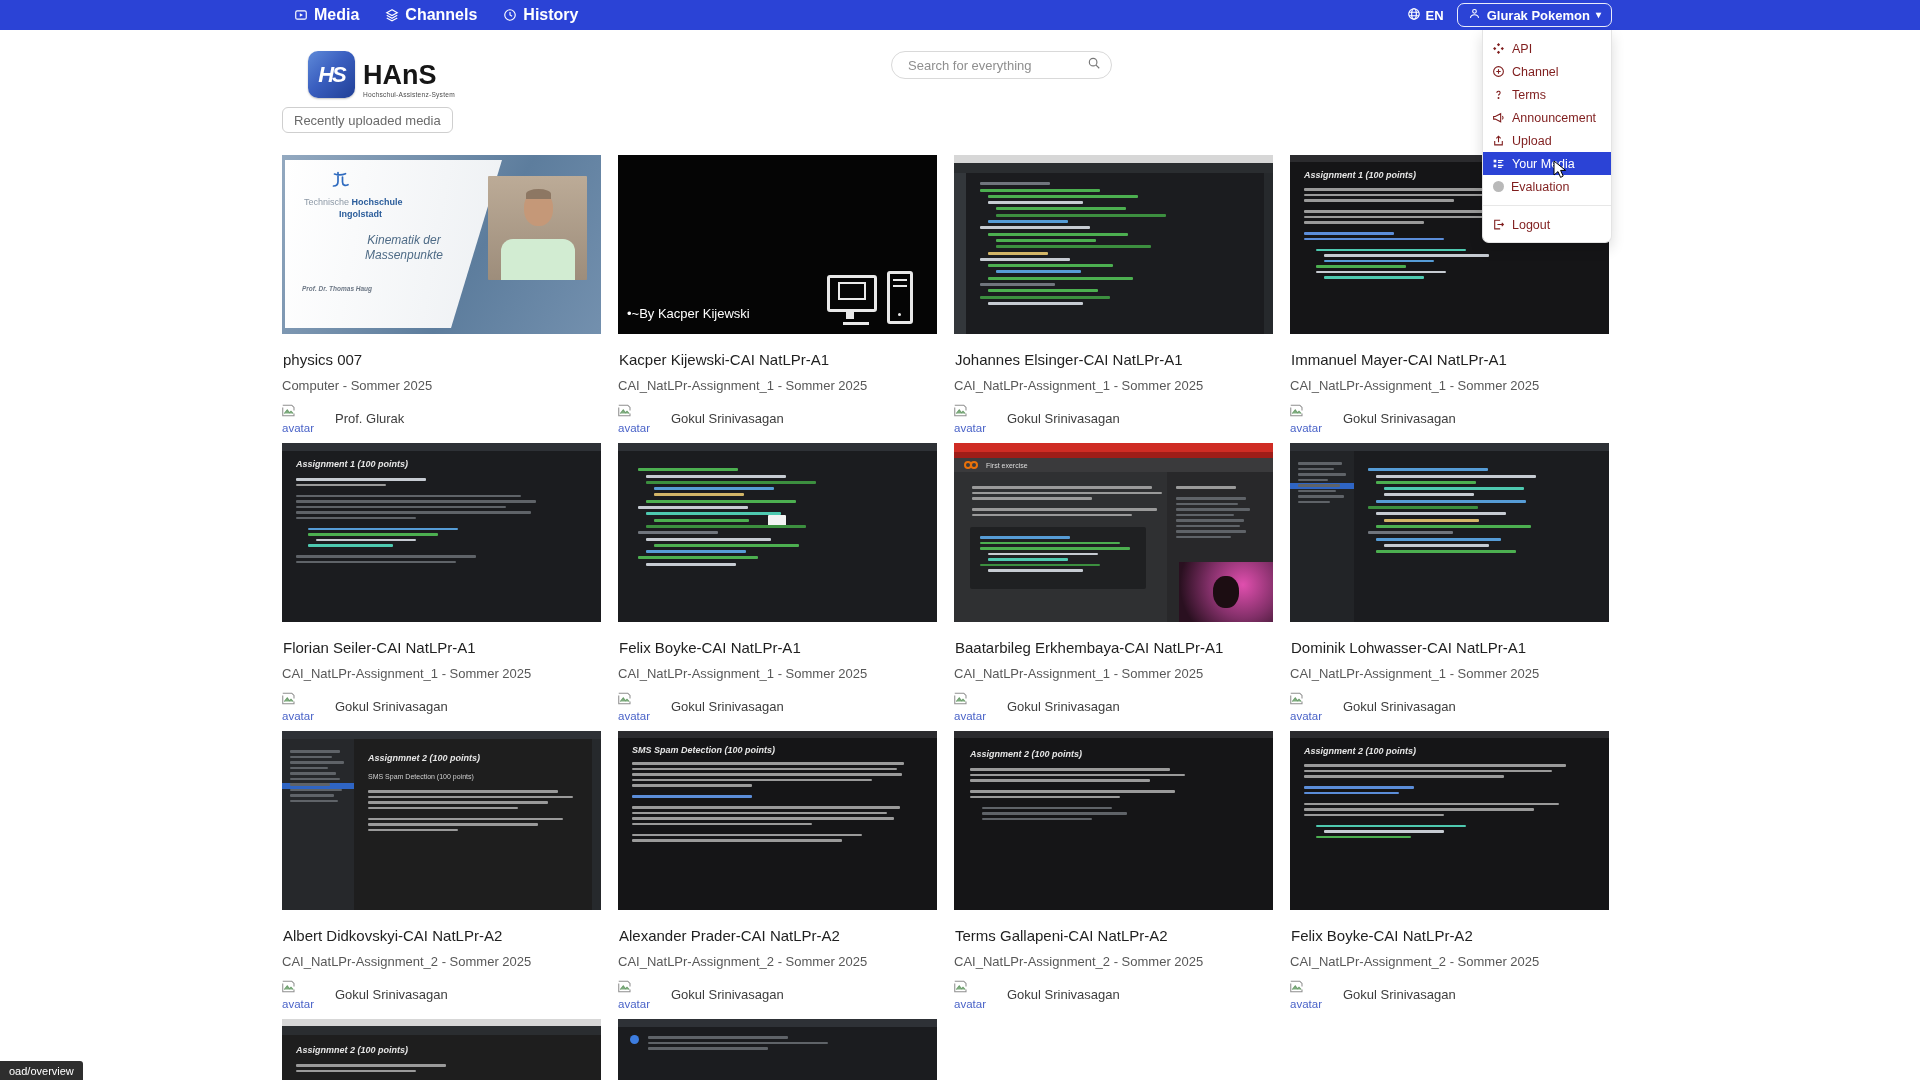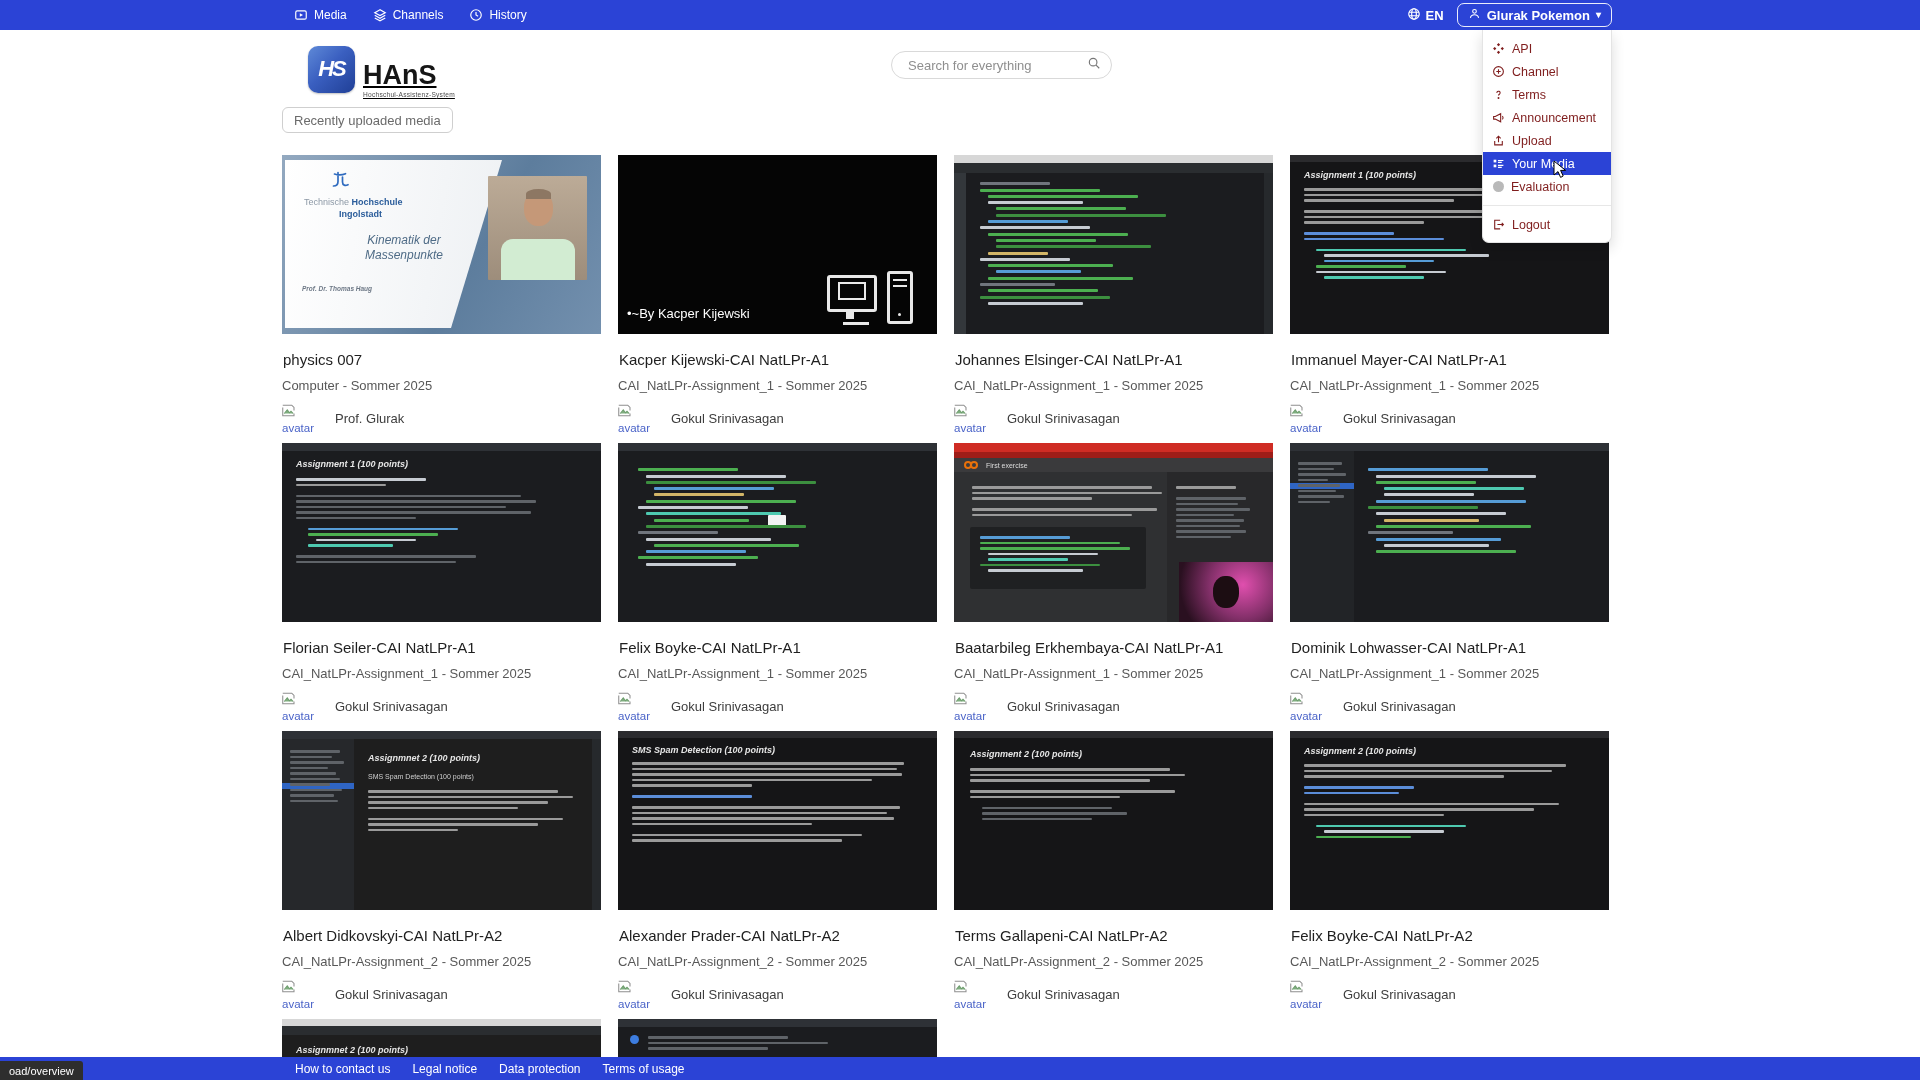--- a/index.html
+++ b/index.html
@@ -7,21 +7,21 @@
     --menu-hl:#2b43d6;
   }
   html,body{margin:0;padding:0;background:#fff;}
   .screen{position:relative;width:1920px;height:1080px;background:#ffffff;overflow:hidden;
           font-family:"Liberation Sans",sans-serif;-webkit-font-smoothing:antialiased;}
 
   
   .topnav{position:absolute;top:0;left:0;right:0;height:30px;background:var(--blue);
           display:flex;align-items:center;color:#fff;z-index:30;}
   .nav-left{display:flex;align-items:center;gap:26px;margin-left:294px;}
-  .nav-item{display:flex;align-items:center;gap:6px;font-size:12px;font-weight:normal;cursor:pointer;}
+  .nav-item{display:flex;align-items:center;gap:6px;font-size:16px;font-weight:bold;cursor:pointer;}
   .nav-item svg{width:14px;height:14px;display:block;}
   .nav-right{position:absolute;right:308px;top:0;height:30px;display:flex;align-items:center;gap:13px;}
   .lang{display:flex;align-items:center;gap:5px;font-size:13px;font-weight:bold;cursor:pointer;}
   .lang svg{width:14px;height:14px;}
   .user-btn{display:flex;align-items:center;gap:6px;font-size:13px;font-weight:bold;
             border:1px solid rgba(255,255,255,.9);border-radius:7px;padding:3px 10px;cursor:pointer;}
   .user-btn svg{width:13px;height:13px;}
   .caret{font-size:10px;line-height:1;}
 
   
@@ -32,27 +32,27 @@
              font-size:12.5px;color:#7f1d1d;cursor:pointer;}
   .menu-item svg{width:13px;height:13px;flex:0 0 13px;}
   .menu-item.active{background:var(--menu-hl);color:#fff;}
   .menu-sep{height:1px;background:#e7e7e7;margin:7px 0;}
   .dot-icon{width:11px;height:11px;border-radius:50%;background:#b9b9b9;flex:0 0 11px;margin-left:1px;}
 
   
   .cursor{position:absolute;left:1553px;top:160px;z-index:60;width:15px;height:20px;pointer-events:none;}
 
   
-  .brand{position:absolute;left:279px;top:40px;display:flex;align-items:center;cursor:pointer;padding-left:29px;}
+  .brand{position:absolute;left:279px;top:40px;display:flex;align-items:flex-end;cursor:pointer;padding-left:29px;}
   .logo-badge{width:47px;height:47px;border-radius:10px;
       background:linear-gradient(135deg,#5f8ad8 0%,#3a5fc0 45%,#203f96 100%);
       color:#fff;display:flex;align-items:center;justify-content:center;
       font-size:22px;font-weight:bold;font-style:italic;letter-spacing:-2px;
       box-shadow:0 1px 2px rgba(0,0,0,.25);}
-  .brand-text{margin-left:8px;margin-top:22px;text-decoration:underline;}
+  .brand-text{margin-left:8px;margin-top:22px;}
   .brand-name{font-size:27px;font-weight:bold;color:#161616;line-height:1;}
   .brand-sub{font-size:6.6px;color:#4c4c4c;letter-spacing:.25px;margin-top:2px;}
 
   .search{position:absolute;left:891px;top:51px;width:221px;height:28px;border:1px solid #d9d9d9;
           border-radius:15px;background:#fff;display:flex;align-items:center;padding:0 10px 0 14px;box-sizing:border-box;}
   .search input{flex:1;border:none;outline:none;font-size:13px;color:#333;background:transparent;
                 font-family:"Liberation Sans",sans-serif;}
   .search input::placeholder{color:#8f8f8f;}
   .search svg{width:14px;height:14px;flex:0 0 14px;}
 
@@ -787,20 +787,14 @@
           <div class="bluecirc"></div>
           <span class="cl fine" style="left:30px;top:14px">
             <i style="margin-left:0px;width:140px;background:#5f6368"></i>
             <i style="margin-left:0px;width:180px;background:#5f6368"></i>
             <i style="margin-left:0px;width:120px;background:#5f6368"></i>
           </span>
         </div>
       </div>
     </div>
 
-  <div class="footer">
-      <a>How to contact us</a>
-      <a>Legal notice</a>
-      <a>Data protection</a>
-      <a>Terms of usage</a>
-    </div>
   <div class="statusbar">oad/overview</div>
 </div>
 
 </body></html>

